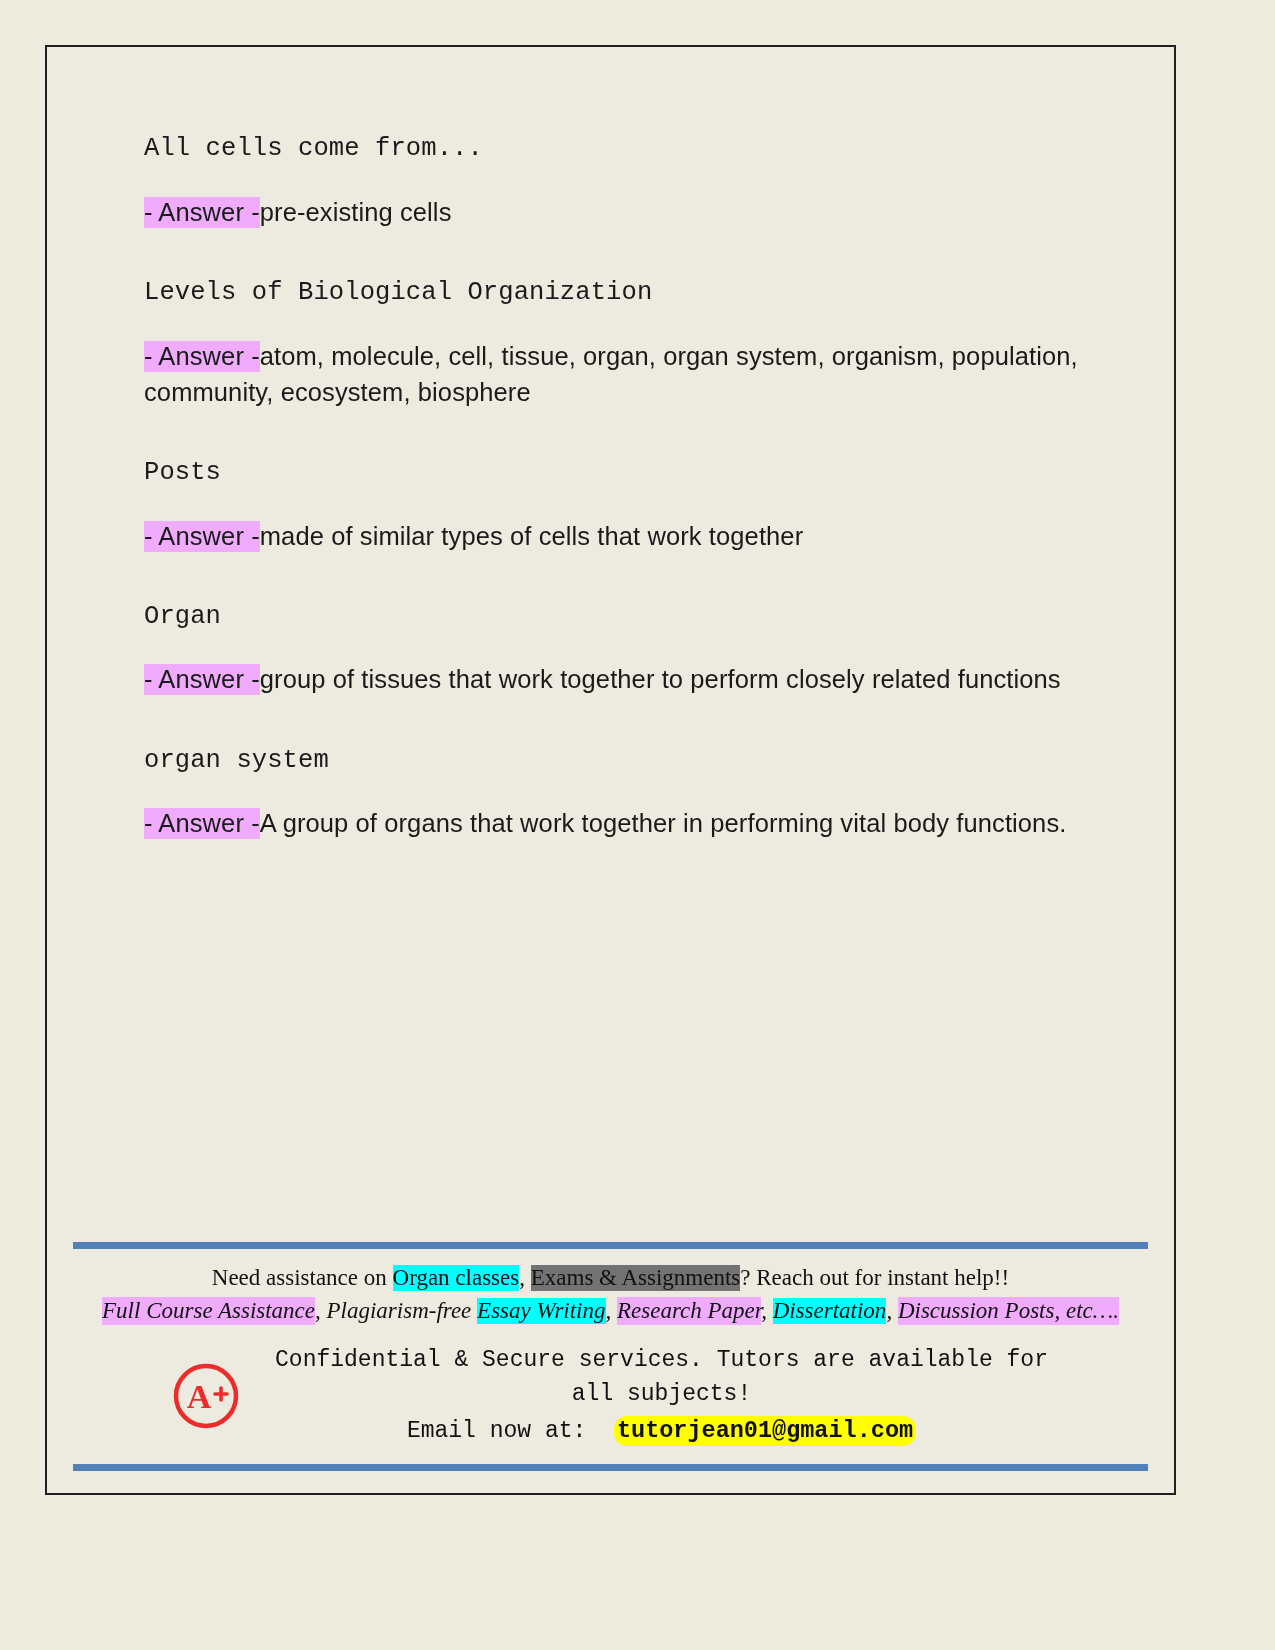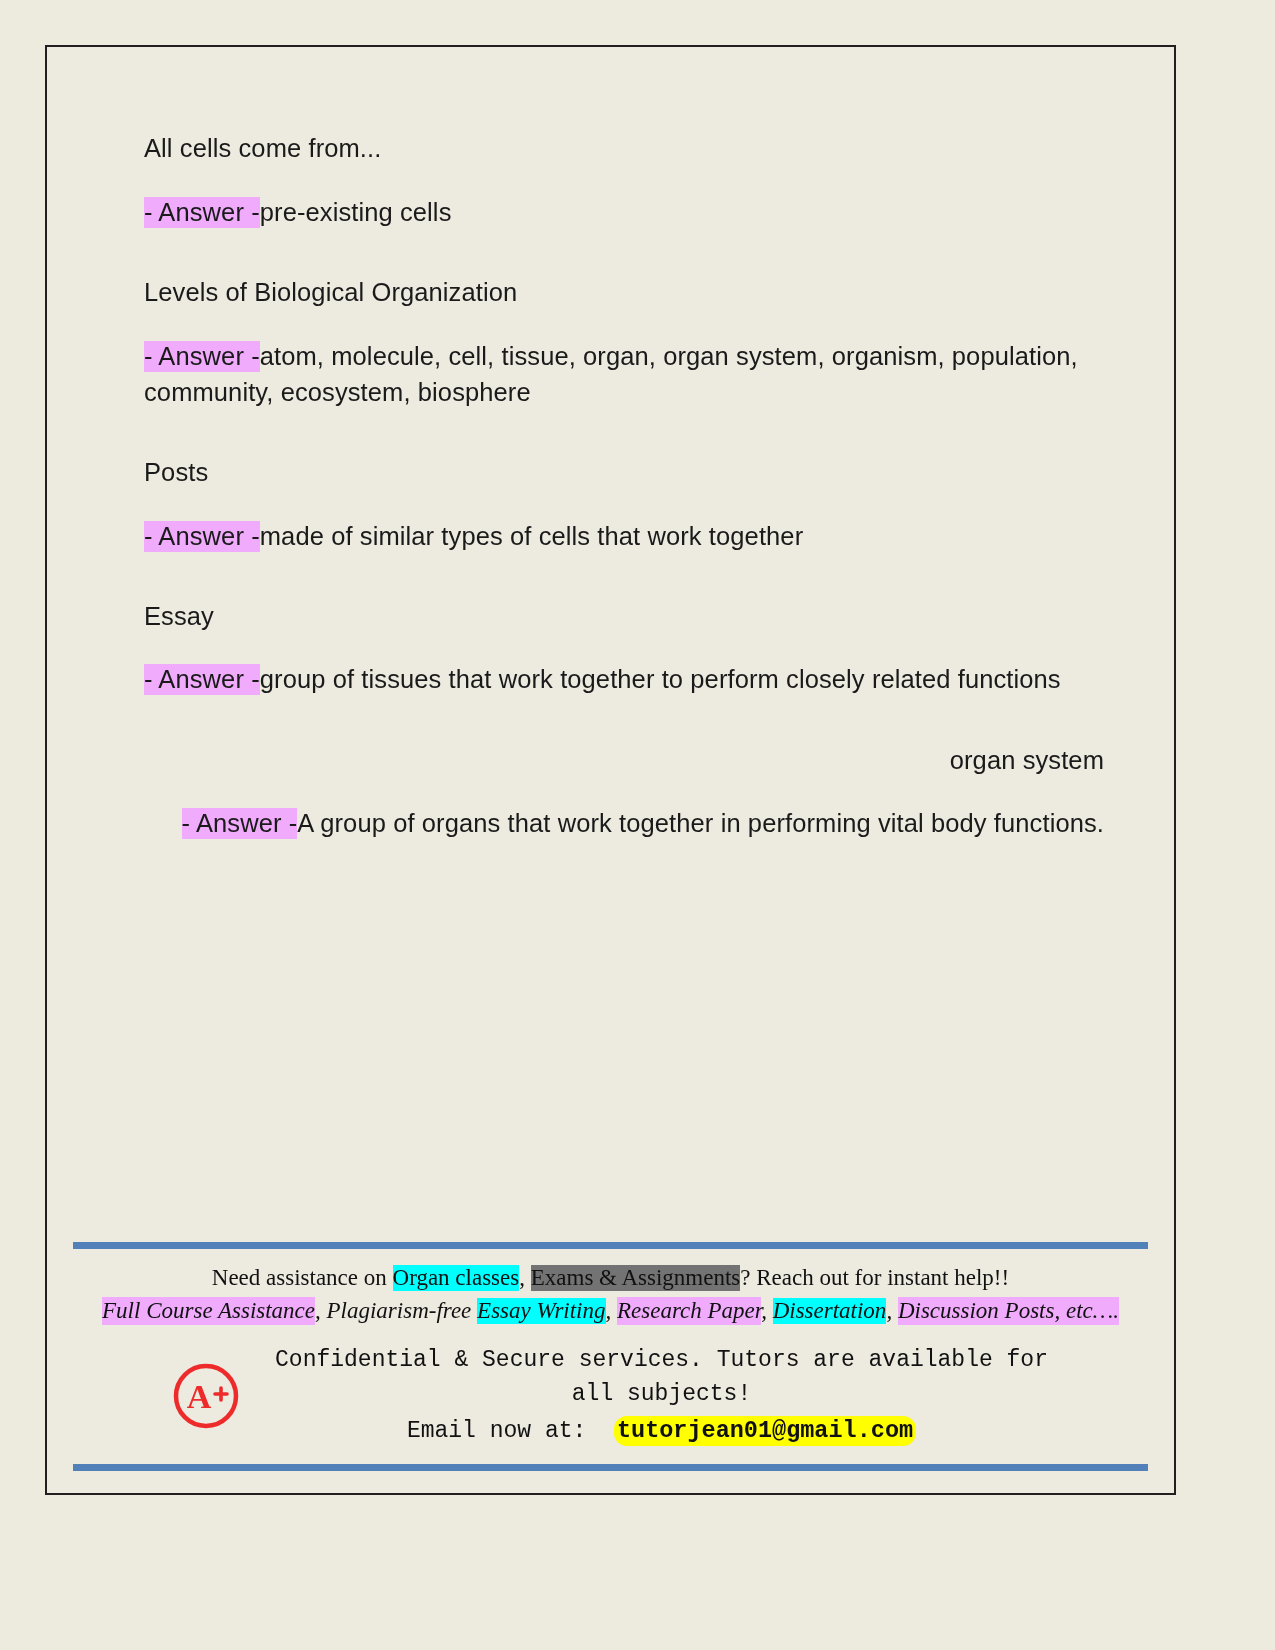--- a/index.html
+++ b/index.html
@@ -31,28 +31,29 @@
     position: absolute;
     left: 97px;
     top: 85px;
     right: 40px;
     width: 960px;
   }
 
   .qa-block {
     margin-bottom: 46px;
   }
-  .qa-block:last-of-type { margin-bottom: 16px; text-align: right; }
+  .qa-block:last-of-type { margin-bottom: 16px; }
 
   .term {
     font-size: 25.5px;
     line-height: 1.32;
     color: #1a1a1a;
     margin: 0 0 28px 0;
     letter-spacing: 0.1px;
+    font-family: Liberation Mono, monospace;
   }
 
   .answer {
     font-size: 25.5px;
     line-height: 1.42;
     color: #1a1a1a;
     margin: 0;
     letter-spacing: 0.1px;
   }
 
@@ -147,21 +148,21 @@
       <p class="term">Levels of Biological Organization</p>
       <p class="answer"><span class="hl-yellow">- Answer -</span><span>atom, molecule, cell, tissue, organ, organ system, organism, population, community, ecosystem, biosphere</span></p>
     </div>
 
     <div class="qa-block">
       <p class="term">Posts</p>
       <p class="answer"><span class="hl-yellow">- Answer -</span><span>made of similar types of cells that work together</span></p>
     </div>
 
     <div class="qa-block">
-      <p class="term">Essay</p>
+      <p class="term">Organ</p>
       <p class="answer"><span class="hl-yellow">- Answer -</span><span>group of tissues that work together to perform closely related functions</span></p>
     </div>
 
     <div class="qa-block">
       <p class="term">organ system</p>
       <p class="answer"><span class="hl-yellow">- Answer -</span><span>A group of organs that work together in performing vital body functions.</span></p>
     </div>
 
   </div>
 

